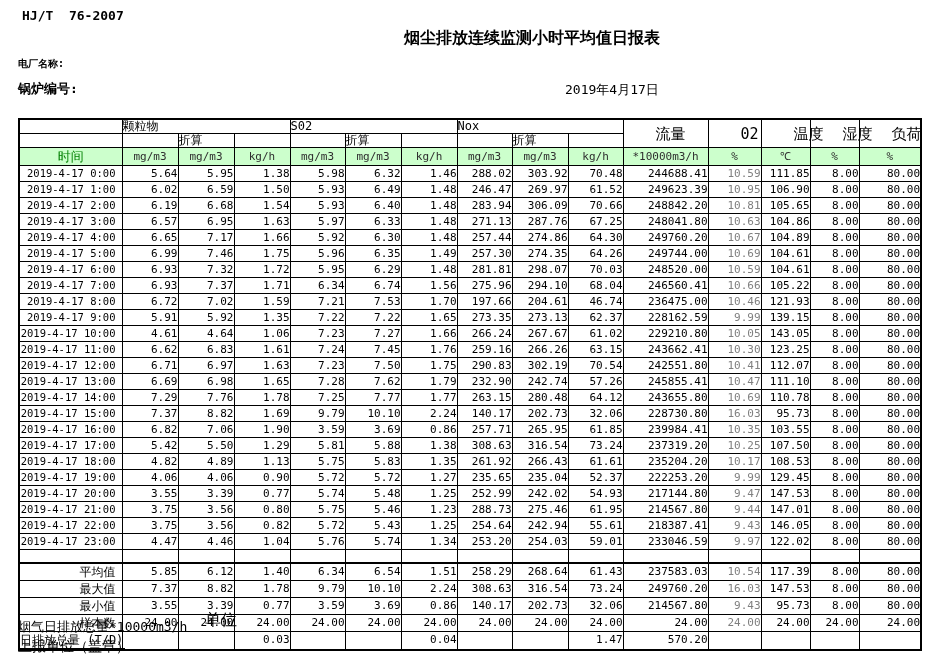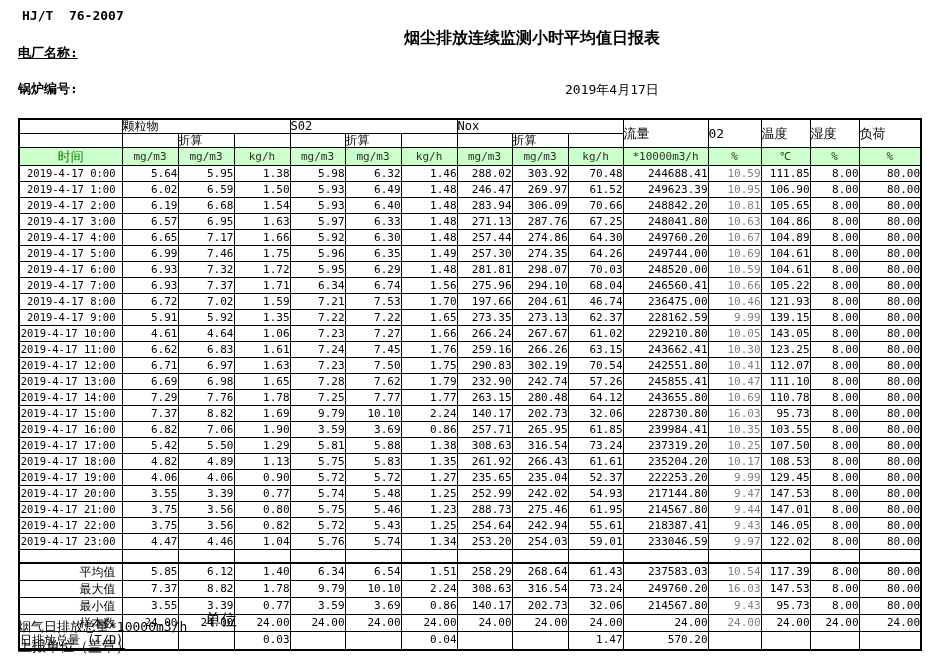--- a/index.html
+++ b/index.html
@@ -13,35 +13,35 @@
 
   .doc-code {
     position:absolute; left:22px; top:8px;
     font-size:13px; font-weight:bold; white-space:pre;
   }
   .title {
     position:absolute; left:0; top:28px; width:660px;
     text-align:right; font-size:16px; font-weight:bold;
     font-family:"DejaVu Sans",sans-serif;
   }
-  .plant-label { position:absolute; left:18px; top:44px; font-size:13px; font-weight:bold;text-decoration:underline; }
+  .plant-label { position:absolute; left:18px; top:57px; font-size:10px; font-weight:bold; }
   .boiler-label { position:absolute; left:18px; top:80px; font-size:13px; font-weight:bold; }
   .report-date { position:absolute; left:565px; top:81px; font-size:13px; }
 
   table.report {
     position:absolute; left:18px; top:118px;
     width:902px; table-layout:fixed; border-collapse:collapse;
     border:2px solid #000;
   }
   .report th, .report td {
     border:1px solid #000; padding:0; font-weight:normal;
     overflow:visible; white-space:nowrap;
   }
   .h1 th, .h2 th { height:13px; line-height:13px; font-size:12px; text-align:left; }
-  .h1 th[rowspan] { height:26px; line-height:26px; font-size:13px; }
+  .h1 th[rowspan] { height:26px; line-height:26px; font-size:15px;padding-left:32px; }
   .h3 th { height:17px; line-height:17px; background:#ccffcc; font-size:11px; text-align:center; color:#2e2e2e; }
   .h3 th.c0 { color:#008000; font-size:13px;font-family:Liberation Serif, serif; }
 
   tbody td { height:15px; line-height:15px; font-size:11px; text-align:right; padding-right:5px; }
   tbody td.c0 { font-size:10.5px; padding-right:6px; }
   td.c11 { color:#7f7f7f; }
 
   .spacer td { height:13px; }
   .sumrow td { height:16px; line-height:16px; }
   .sum-start td { border-top:2px solid #000; }

